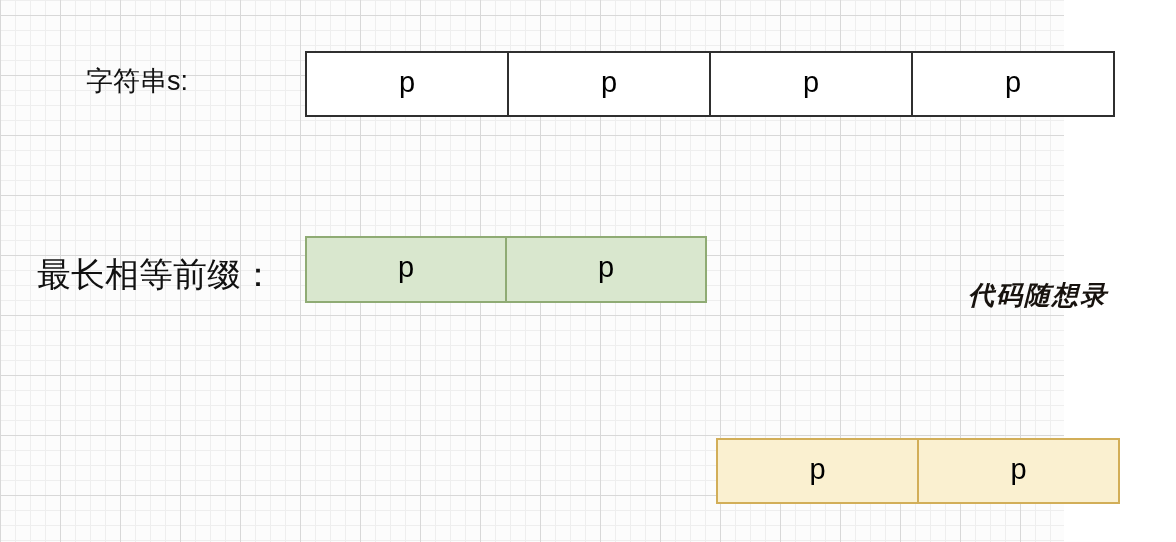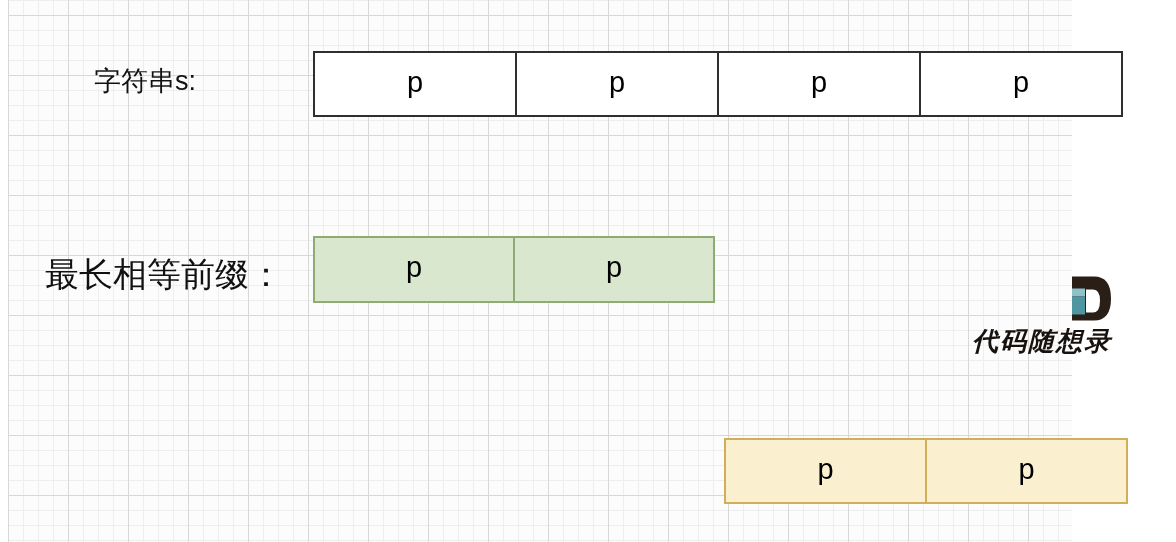--- a/index.html
+++ b/index.html
@@ -25,21 +25,20 @@
     width: 1064px;
     height: 542px;
     background-color: var(--canvas-bg);
     background-image:
       linear-gradient(var(--grid-major) 1px, transparent 1px),
       linear-gradient(90deg, var(--grid-major) 1px, transparent 1px),
       linear-gradient(var(--grid-minor) 1px, transparent 1px),
       linear-gradient(90deg, var(--grid-minor) 1px, transparent 1px);
     background-size: 60px 60px, 60px 60px, 15px 15px, 15px 15px;
     background-position: 0 15px, 0 0, 0 15px, 0 0;
-    margin-left: 8px;
   }
 
   .label {
     position: absolute;
     color: var(--text-dark);
     font-weight: 500;
     line-height: 1.1;
     white-space: nowrap;
   }
   .label-s      { left: 86px;  top: 67px;  font-size: 27px; }
@@ -78,22 +77,23 @@
     left: 716px; top: 438px; width: 404px; height: 66px;
     background: var(--suffix-fill);
     border: 2px solid var(--suffix-border);
   }
   .row-suffix .cell + .cell { border-left: 2px solid var(--suffix-border); }
 
   .logo {
     position: absolute;
     left: 948px; top: 276px; width: 156px;
     display: flex;
-    flex-direction: column;
-    align-items: flex-end;
+    flex-direction: row;
+    align-items: flex-start;
+    gap: 20px;
   }
   .logo-icon { width: 40px; height: 46px; display: block; }
   .logo-text {
     margin-top: 2px;
     font-family: "DejaVu Serif", "Liberation Serif", serif;
     font-style: italic;
     font-weight: bold;
     font-size: 26px;
     letter-spacing: 2px;
     color: #17120e;

